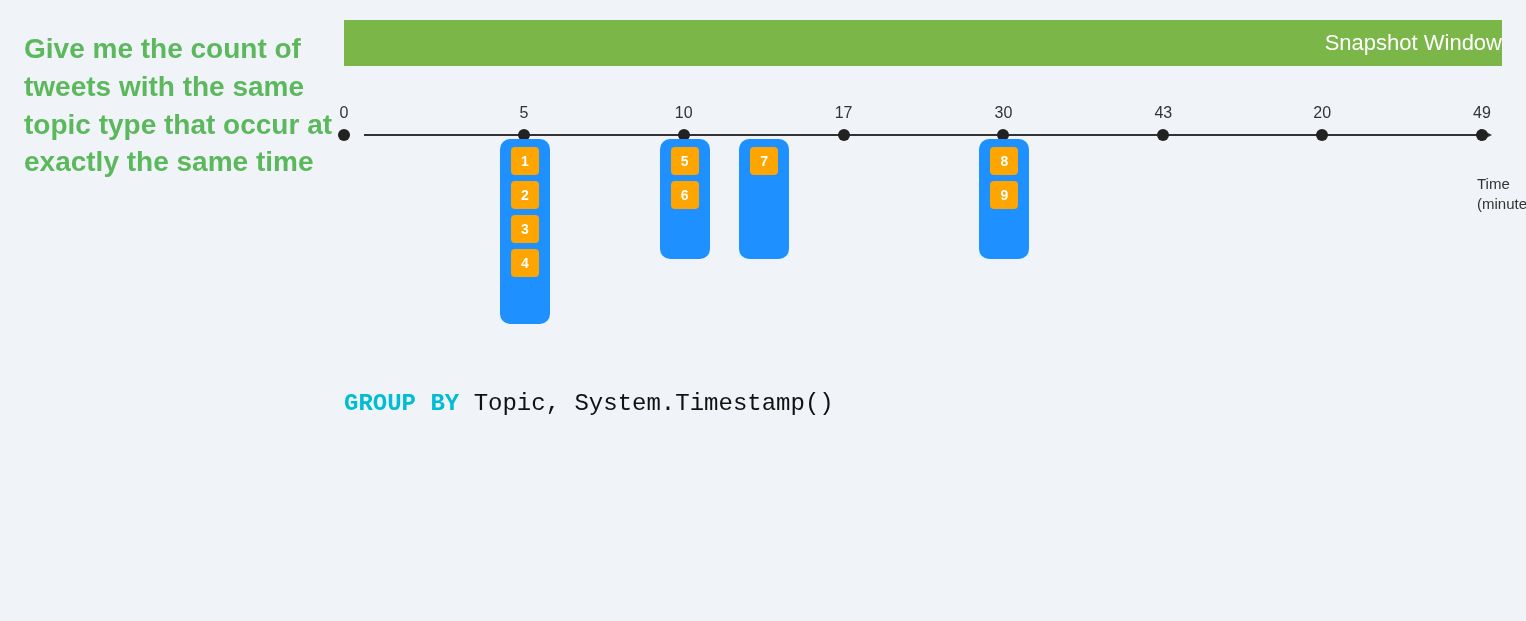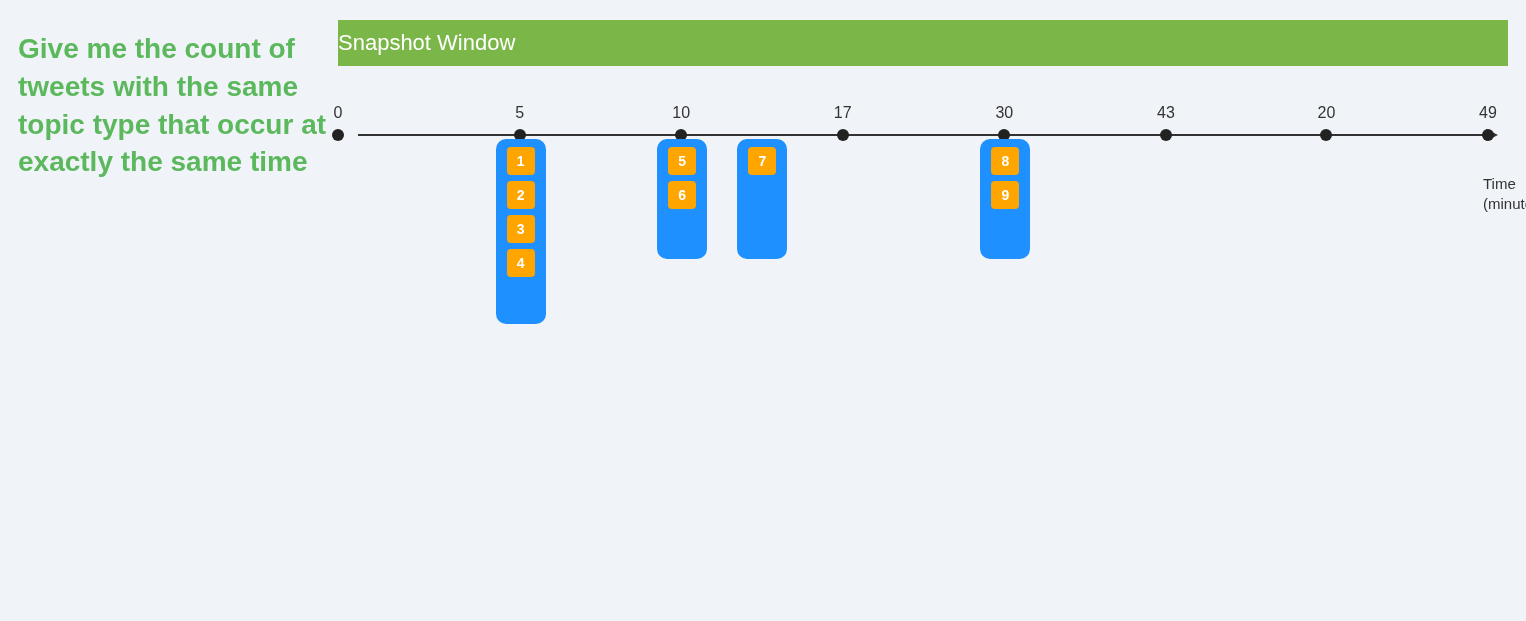--- a/index.html
+++ b/index.html
@@ -9,21 +9,21 @@
       background: #f0f4f8;
       font-family: 'Segoe UI', Arial, sans-serif;
       overflow: hidden;
       position: relative;
     }
 
     .container {
       display: flex;
       width: 100%;
       height: 100%;
-      padding: 20px 18px;
+      padding: 20px 24px;
     }
 
     
     .left-panel {
       width: 310px;
       flex-shrink: 0;
       display: flex;
       align-items: flex-start;
       padding-top: 10px;
     }
@@ -40,21 +40,21 @@
       flex: 1;
       display: flex;
       flex-direction: column;
       padding-left: 10px;
     }
 
     
     .snapshot-header {
       background: #7ab648;
       color: white;
-      text-align: left;
+      text-align: right;
       font-size: 22px;
       font-weight: 400;
       padding: 10px 0;
       margin-bottom: 8px;
     }
 
     
     .timeline-area {
       position: relative;
       height: 280px;
@@ -237,16 +237,19 @@
       </div>
 
       <div class="tweet-bar" style="left: calc(20px + 0.572 * (100% - 40px) - 24px); top: 65px; width: 50px; height: 120px;">
         <div class="tweet-badge">8</div>
         <div class="tweet-badge">9</div>
       </div>
 
     </div>
 
     <div class="sql-section">
+      <div>
+        <span class="kw-group">GROUP</span><span class="kw-by"> BY</span><span class="sql-plain"> Topic, System.Timestamp()</span>
+      </div>
     </div>
 
   </div>
 </div>
 
 </body></html>

